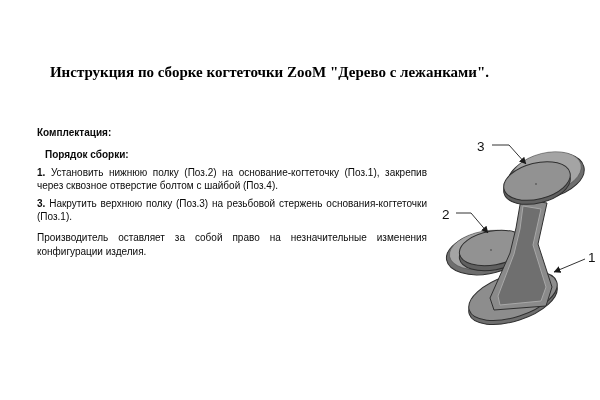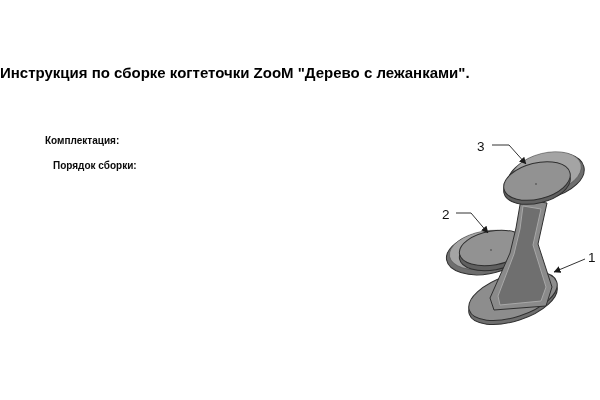--- a/index.html
+++ b/index.html
@@ -7,36 +7,37 @@
     width:600px; height:400px;
     background:#ffffff;
     font-family:"Liberation Sans", sans-serif;
     position:relative;
     overflow:hidden;
     color:#000;
   }
   .title {
     position:absolute;
     top:62px; left:0; width:489px;
-    text-align:left;
+    text-align:right;
     font-weight:bold;
     font-size:15px;
     line-height:21px;
     color:#000;
+    font-family:Liberation Serif, serif;
   }
   .title .line2 { white-space:pre-wrap; }
   .textcol {
     position:absolute;
     left:33px; top:122px;
     width:398px;
     font-size:10px;
     line-height:13.4px;
     color:#0a0a0a;
   }
-  .textcol p { margin:12px; text-align:justify; }
+  .textcol p { margin:4px; text-align:justify; }
   .textcol p.heading { font-weight:bold; text-align:left; }
   .textcol .assembly-heading { margin-top:9px;padding-left:8px; }
   .textcol .footer-para { margin-top:8px; }
   .textcol b { font-weight:bold; }
   .diagram {
     position:absolute;
     left:434px; top:128px;
     width:166px; height:204px;
   }
   .diagram text {
@@ -49,21 +50,24 @@
 <body>
 
 <div class="title">
   <div class="line1">Инструкция по сборке когтеточки ZooM "Дерево с лежанками".</div>
 </div>
 
 <div class="textcol">
   <p class="heading">Комплектация:</p>
 
   <p class="heading assembly-heading">Порядок сборки:</p>
+  <p><b>1.</b> <span>Установить нижнюю полку (Поз.2) на основание-когтеточку (Поз.1), закрепив через сквозное отверстие болтом с шайбой (Поз.4).</span></p>
+  <p><b>3.</b> <span>Накрутить верхнюю полку (Поз.3) на резьбовой стержень основания-когтеточки (Поз.1).</span></p>
 
+  <p class="footer-para">Производитель оставляет за собой право на незначительные изменения конфигурации изделия.</p>
 </div>
 
 <svg class="diagram" viewBox="434 128 166 204" xmlns="http://www.w3.org/2000/svg">
   <defs>
     <marker id="arw" viewBox="0 0 8 8" refX="7.5" refY="4" markerWidth="7" markerHeight="7" orient="auto">
       <path d="M0,0 L8,4 L0,8 Z" fill="#1a1a1a"></path>
     </marker>
   </defs>
 
   <ellipse cx="513" cy="300" rx="46" ry="21" transform="rotate(-18 513 300)" stroke="#2f2f2f" stroke-width="1" fill="#6e6e6e"></ellipse>

